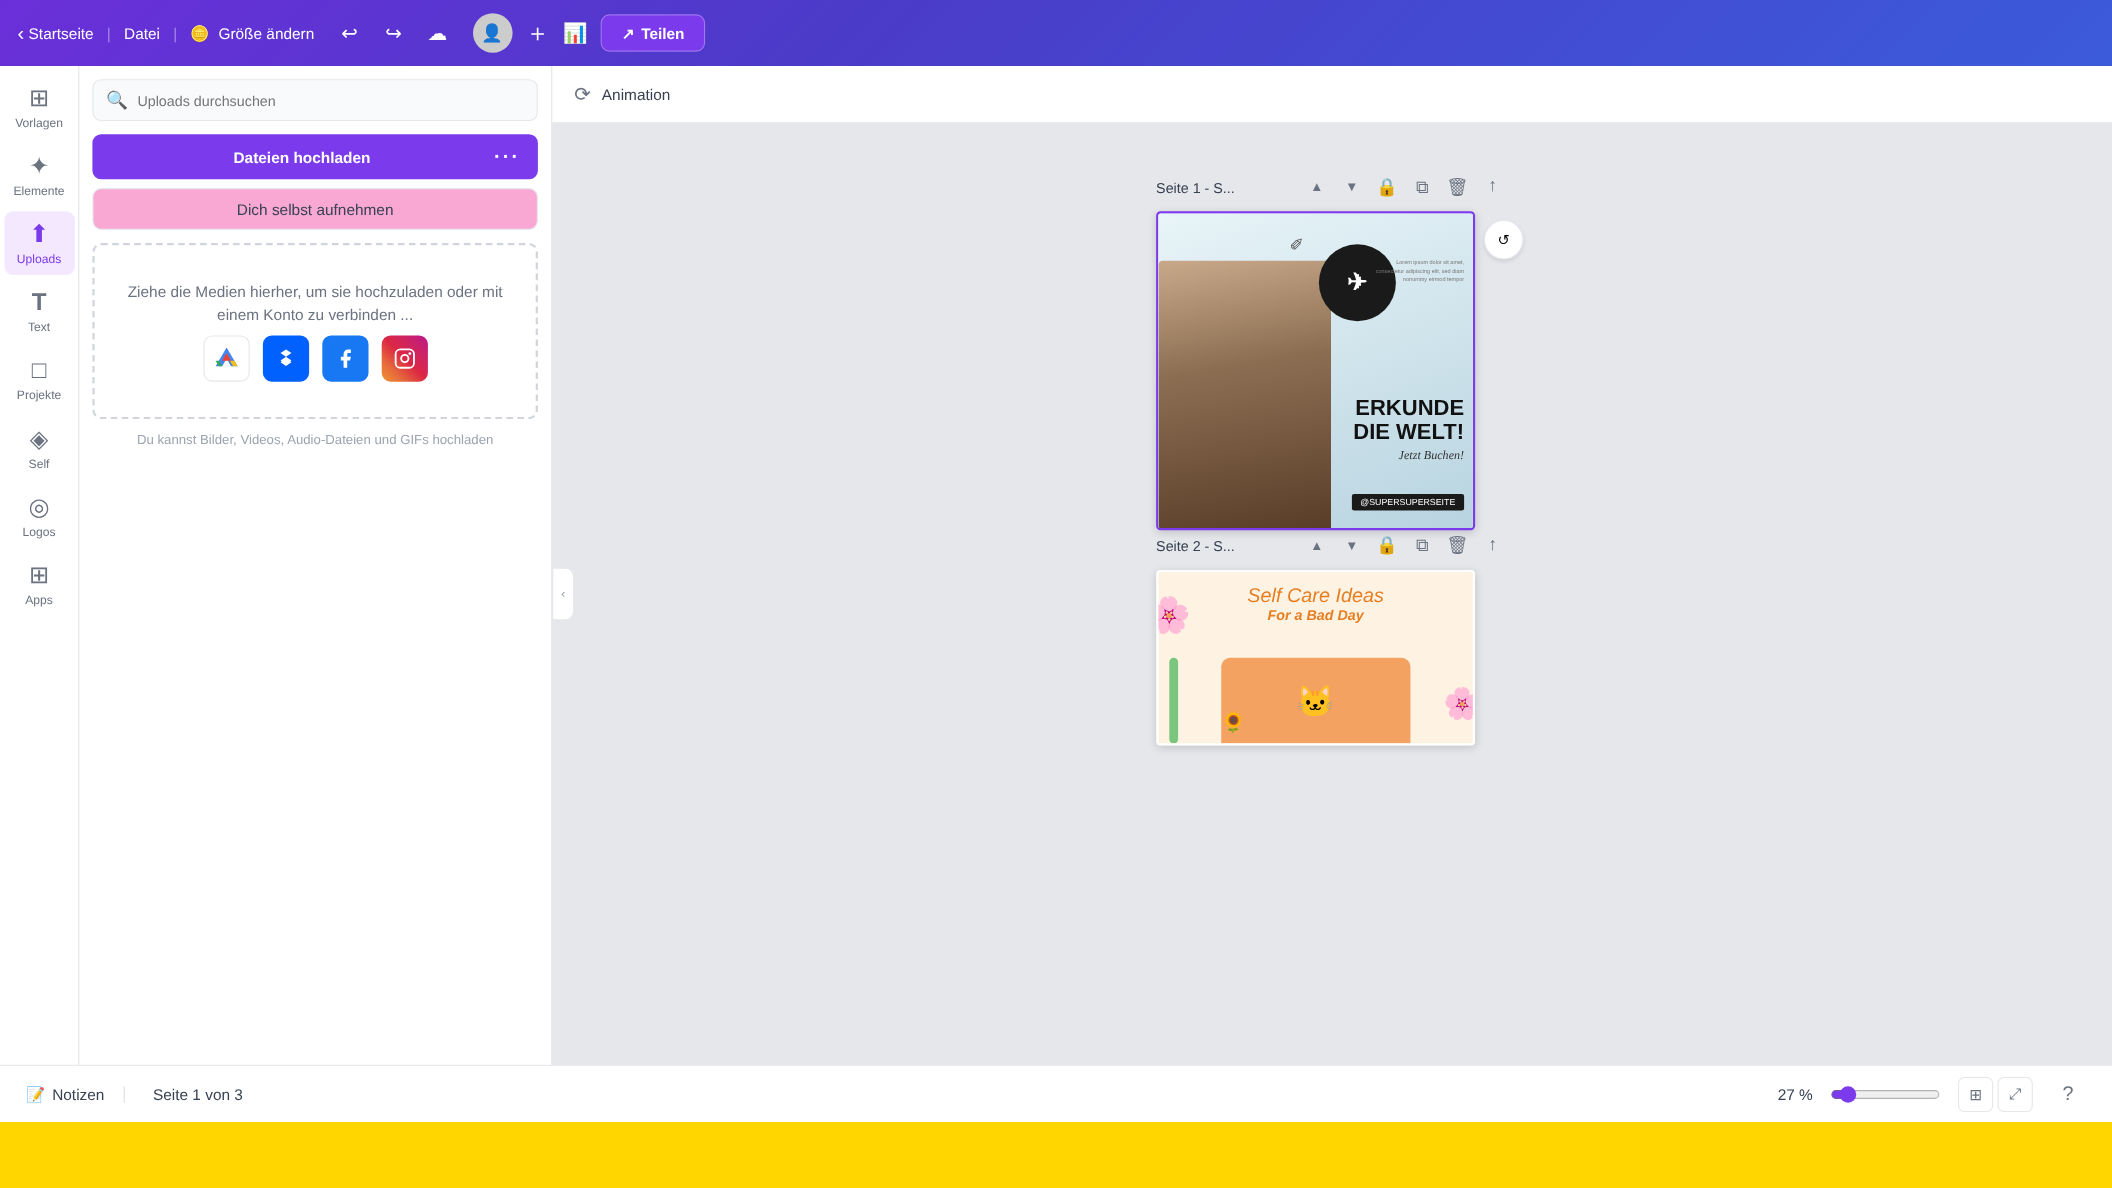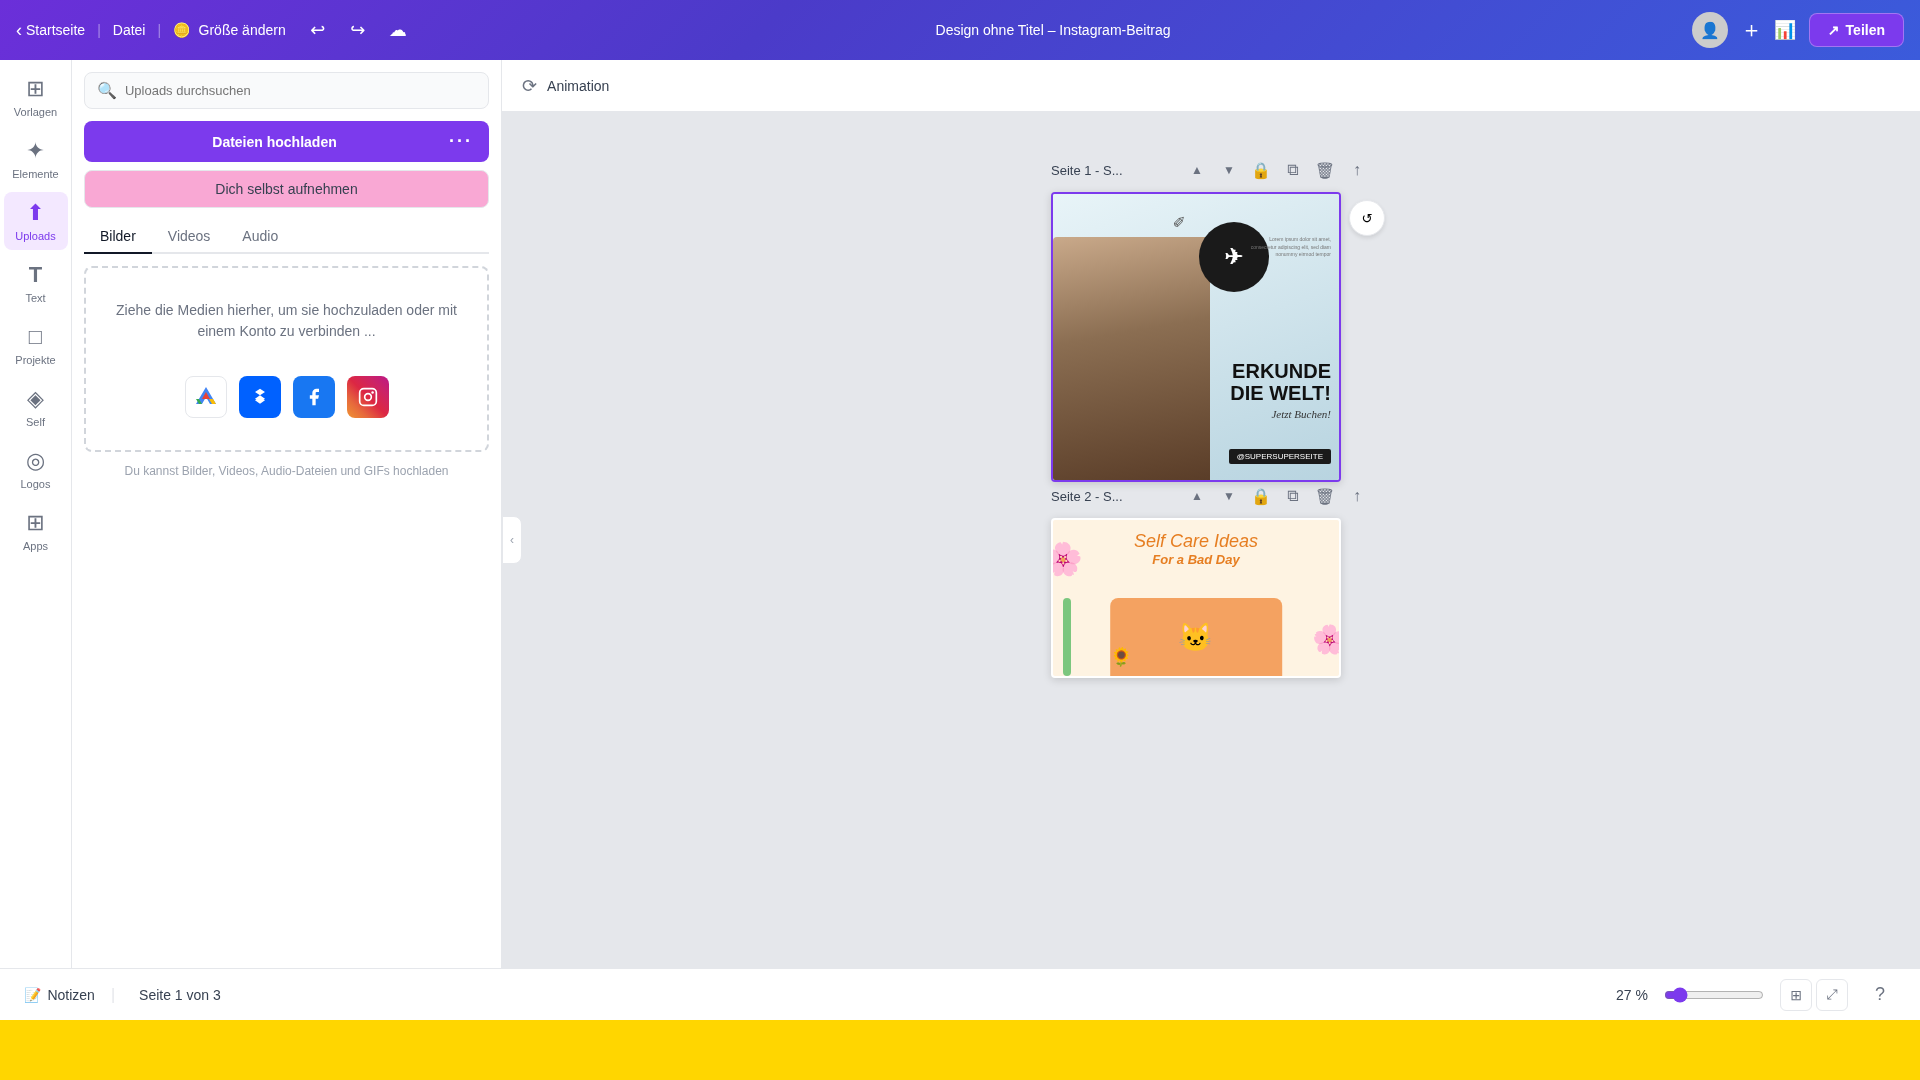--- a/index.html
+++ b/index.html
@@ -79,21 +79,21 @@
     }
 
     
     .tabs { display: flex; gap: 0; margin-bottom: 12px; border-bottom: 2px solid #e5e7eb; }
     .tab { padding: 8px 16px; font-size: 14px; font-weight: 500; color: #6b7280; cursor: pointer; border-bottom: 2px solid transparent; margin-bottom: -2px; }
     .tab.active { color: #111827; border-bottom: 2px solid #111827; }
 
     
     .drop-zone {
       border: 2px dashed #d1d5db; border-radius: 8px; padding: 32px 16px;
-      display: flex; flex-direction: column; align-items: center; gap: 34px;
+      display: flex; flex-direction: column; align-items: center; gap: 8px;
       margin-bottom: 12px;
     }
     .drop-zone-text { text-align: center; font-size: 14px; color: #6b7280; line-height: 1.5; }
     .cloud-icons { display: flex; gap: 12px; }
     .cloud-icon { width: 42px; height: 42px; border-radius: 8px; display: flex; align-items: center; justify-content: center; font-size: 22px; }
     .ci-gdrive { background: white; border: 1px solid #e5e7eb; }
     .ci-dropbox { background: #0061FF; color: white; }
     .ci-facebook { background: #1877F2; color: white; }
     .ci-instagram { background: linear-gradient(45deg, #f09433, #e6683c, #dc2743, #cc2366, #bc1888); color: white; }
 
@@ -197,23 +197,20 @@
     <button class="topbar-btn">
       <span style="margin-right:4px;">🪙</span>
       <span>Größe ändern</span>
     </button>
   </div>
   <div style="display:flex;gap:8px;align-items:center;">
     <button class="topbar-icon-btn">↩</button>
     <button class="topbar-icon-btn">↪</button>
     <button class="topbar-icon-btn">☁</button>
   </div>
-  <div class="topbar-center">
-    <span>Design ohne Titel – Instagram-Beitrag</span>
-  </div>
   <div class="topbar-right">
     <div class="avatar">👤</div>
     <button class="plus-btn">＋</button>
     <span class="stats-icon">📊</span>
     <button class="share-btn">
       <span>↗</span>
       <span>Teilen</span>
     </button>
   </div>
 </div>
@@ -264,31 +261,20 @@
 
     <button class="upload-btn">
       <span class="upload-btn-center">Dateien hochladen</span>
       <span class="upload-dots">···</span>
     </button>
 
     <button class="selfie-btn">
       <span>Dich selbst aufnehmen</span>
     </button>
 
-    <div class="tabs">
-      <div class="tab active">
-        <span>Bilder</span>
-      </div>
-      <div class="tab">
-        <span>Videos</span>
-      </div>
-      <div class="tab">
-        <span>Audio</span>
-      </div>
-    </div>
 
     <div class="drop-zone">
       <p class="drop-zone-text">Ziehe die Medien hierher, um sie hochzuladen oder mit einem Konto zu verbinden ...</p>
       <div class="cloud-icons">
         <div class="cloud-icon ci-gdrive">
           <svg width="24" height="24" viewBox="0 0 24 24">
             <path d="M12 2L2 19h6l4-7 4 7h6L12 2z" fill="#4285F4"></path>
             <path d="M2 19h6l-3-5H2l3 5z" fill="#34A853"></path>
             <path d="M18 19h4l-3-5h-4l3 5z" fill="#FBBC05"></path>
             <path d="M8 14l4-7 4 7H8z" fill="#EA4335"></path>

